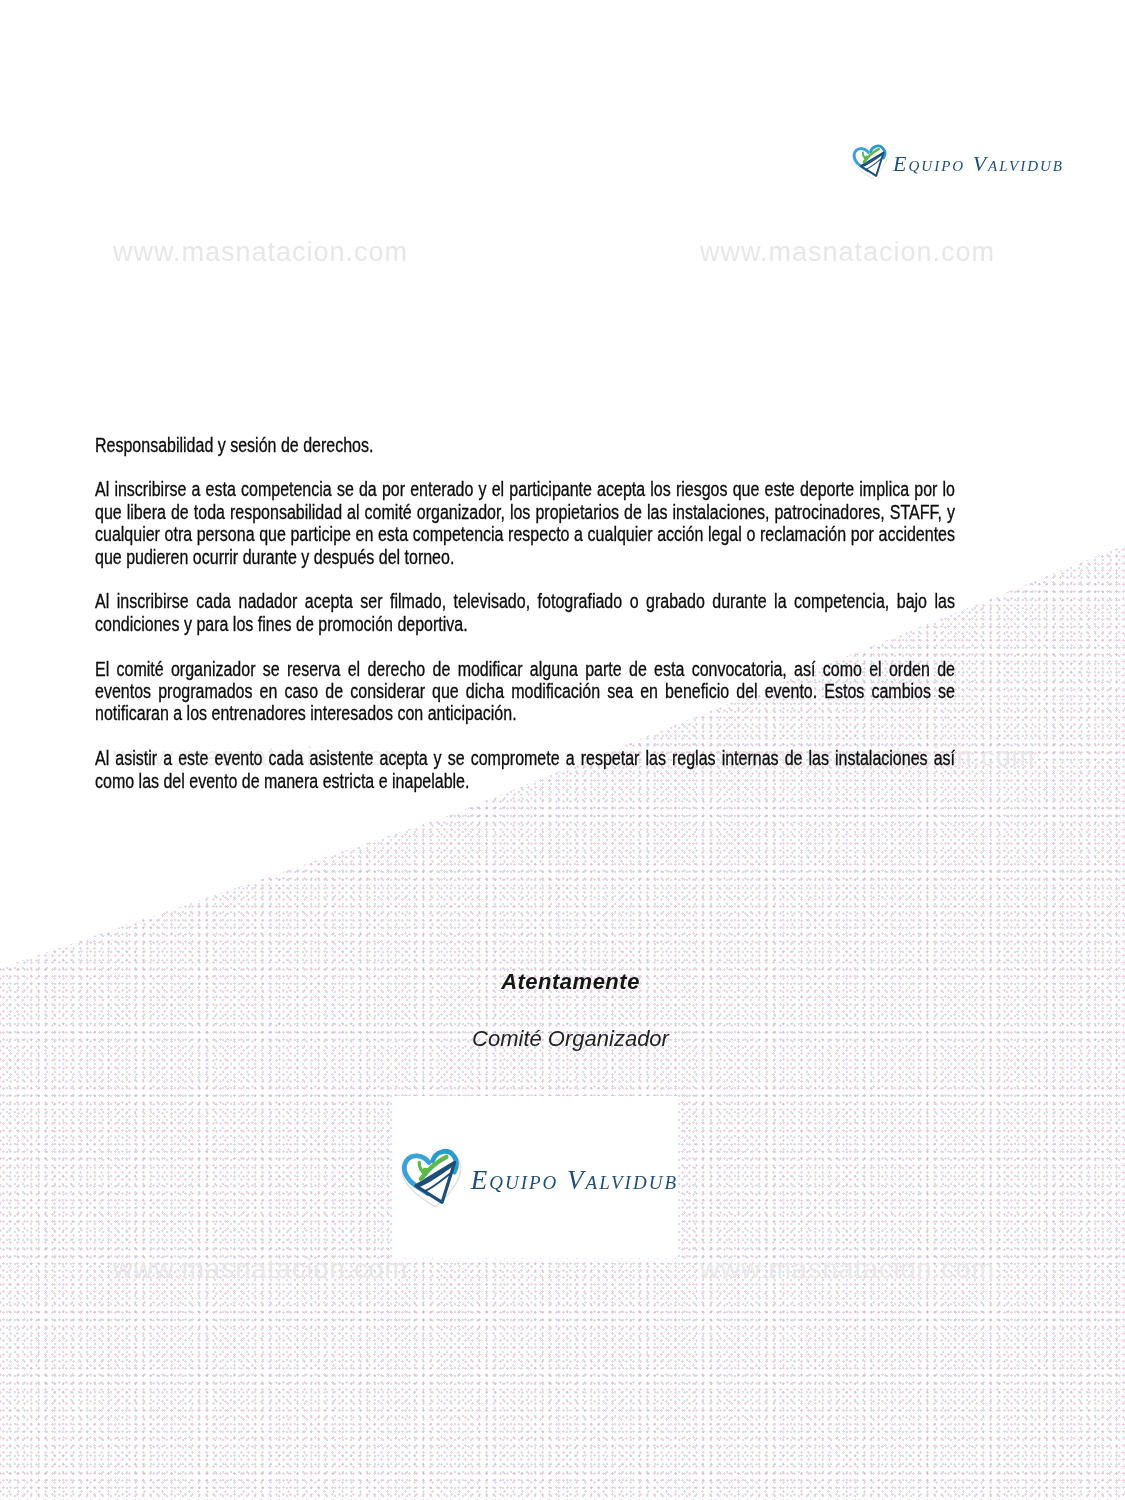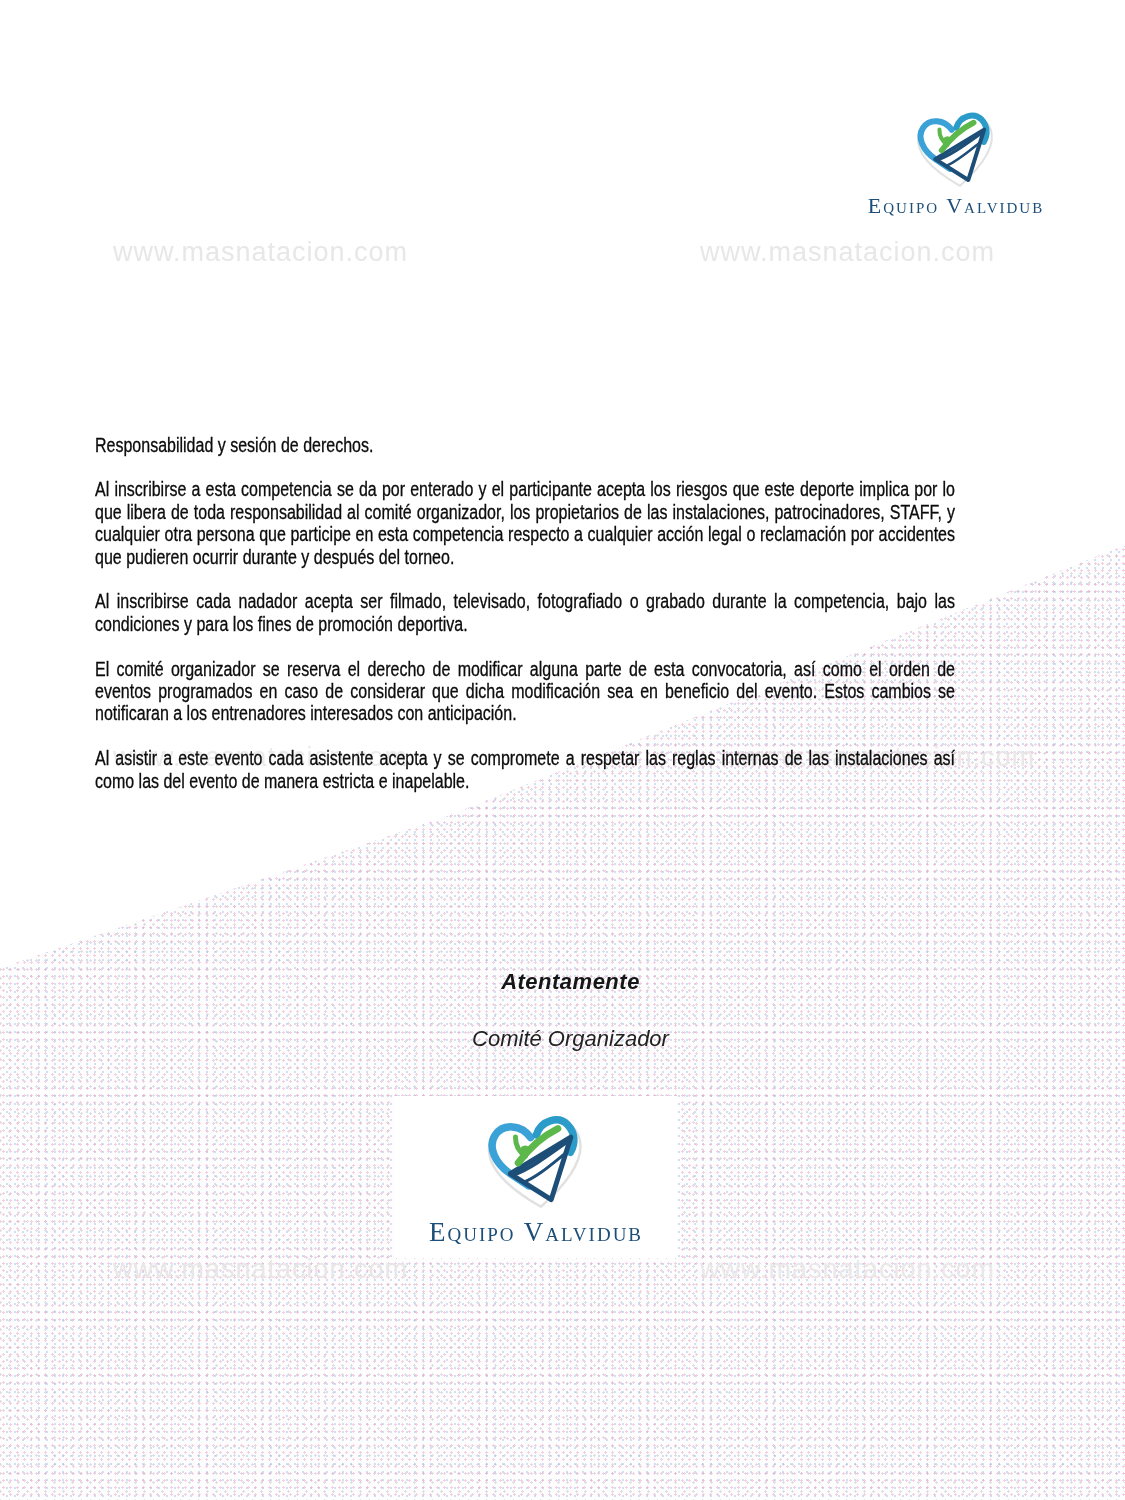--- a/index.html
+++ b/index.html
@@ -43,23 +43,24 @@
   .wm-mid-right   { left: 740px; top: 742px; color: #eae7e8; }
   .wm-bottom-left { left: 113px; top: 1254px; color: #e9e6e7; }
   .wm-bottom-right{ left: 700px; top: 1254px; color: #eae8e9; }
 
   
   .logo-box {
     position: absolute;
     z-index: 2;
     background: #ffffff;
     display: flex;
-    flex-direction: column;
+    flex-direction: row;
     align-items: center;
     justify-content: center;
+    font-style: italic;
   }
   .logo-top { left: 848px; top: 86px; width: 216px; height: 150px; }
   .logo-bottom { left: 394px; top: 1096px; width: 284px; height: 162px; }
   .logo-wordmark {
     font-family: "Liberation Serif", serif;
     font-variant: small-caps;
     color: #1d4e78;
     letter-spacing: 2px;
     white-space: nowrap;
     line-height: 1;

